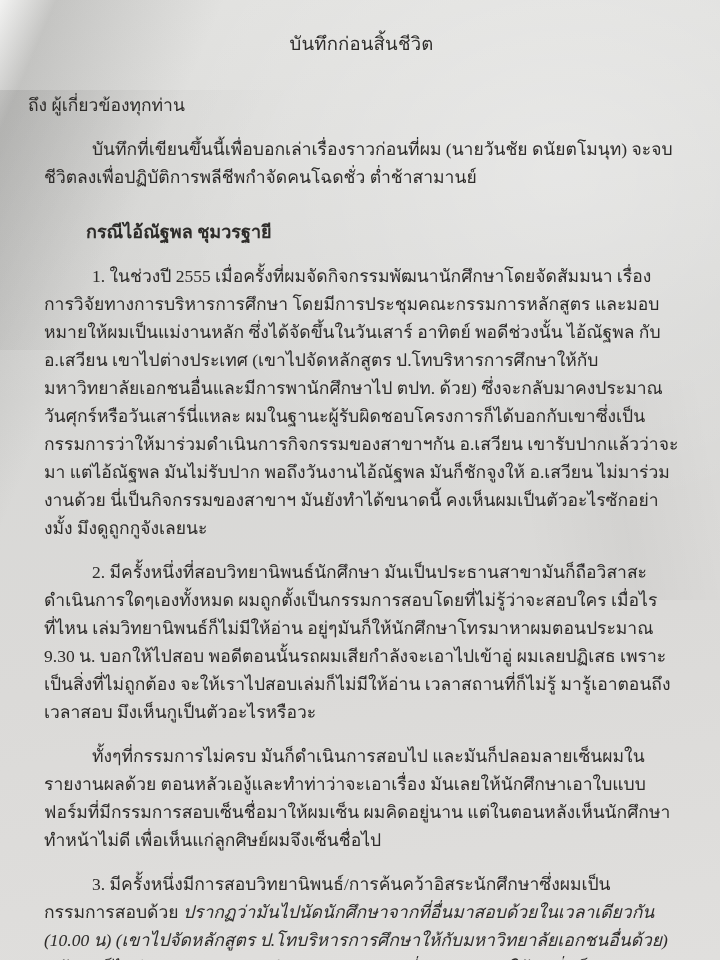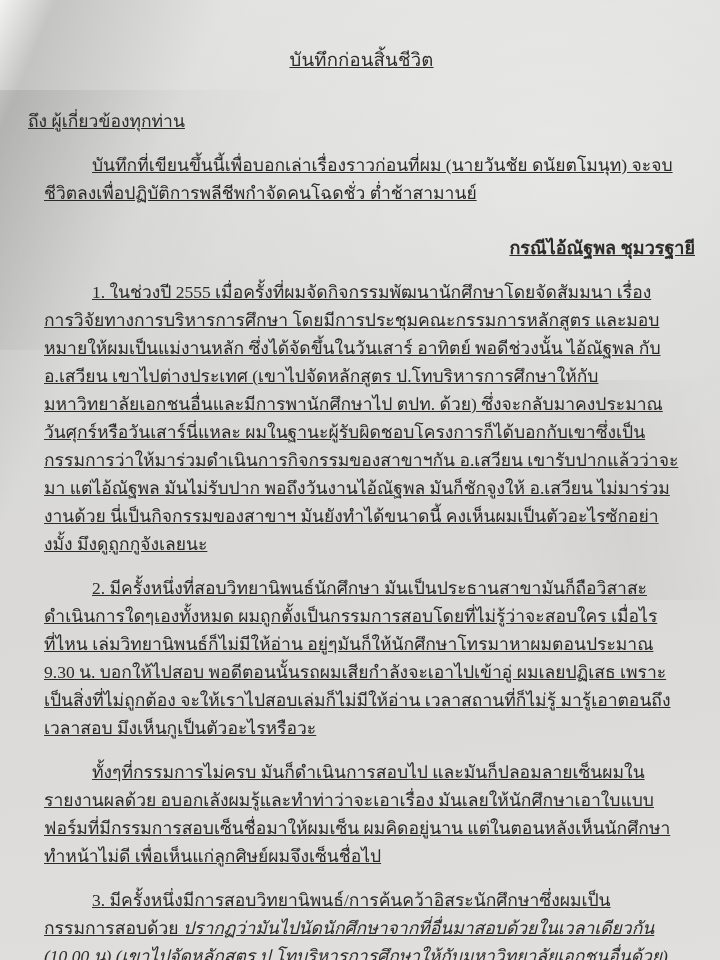--- a/index.html
+++ b/index.html
@@ -25,41 +25,39 @@
     background:linear-gradient(115deg, rgba(0,0,0,0.10) 0%, rgba(0,0,0,0.03) 35%, rgba(0,0,0,0) 62%);
     pointer-events:none;
   }
   .crease2{
     position:absolute;right:-60px;top:380px;width:360px;height:220px;
     background:linear-gradient(80deg, rgba(0,0,0,0) 30%, rgba(0,0,0,0.035) 55%, rgba(0,0,0,0) 80%);
     pointer-events:none;
   }
   .sheet{
     position:absolute;inset:0;
-    padding:46px 25px 0 28px;
+    padding:30px 25px 0 28px;
     box-sizing:border-box;
     color:#2d2b29;
     font-size:17.5px;
     line-height:28px;
     text-align:left;
-    text-decoration:underline;
   }
   .title{
     text-align:center;
     font-size:18.5px;
     letter-spacing:0.2px;
     margin:0;
   }
   .salutation{margin:33px 0 0 0;}
   .intro{margin:26px 0 0 0;text-indent:48px;}
   .heading{
     margin:27px 0 8px 58px;
     font-weight:bold;
     font-size:18px;
-    text-align:right;
   }
   p.body{margin:16px;text-indent:48px;}
   .italic{font-style:italic;}
 </style>
 </head>
 <body>
 
 <div class="photo">
   <div class="crease"></div>
   <div class="crease2"></div>
@@ -72,18 +70,18 @@
 
     <p class="body intro">บันทึกที่เขียนขึ้นนี้เพื่อบอกเล่าเรื่องราวก่อนที่ผม (นายวันชัย ดนัยตโมนุท) จะจบชีวิตลงเพื่อปฏิบัติการพลีชีพกำจัดคนโฉดชั่ว ต่ำช้าสามานย์</p>
 
     <p class="heading">กรณีไอ้ณัฐพล ชุมวรฐายี</p>
 
 
     <p class="body">1. ในช่วงปี 2555 เมื่อครั้งที่ผมจัดกิจกรรมพัฒนานักศึกษาโดยจัดสัมมนา เรื่อง การวิจัยทางการบริหารการศึกษา โดยมีการประชุมคณะกรรมการหลักสูตร และมอบหมายให้ผมเป็นแม่งานหลัก ซึ่งได้จัดขึ้นในวันเสาร์ อาทิตย์ พอดีช่วงนั้น ไอ้ณัฐพล กับ อ.เสวียน เขาไปต่างประเทศ (เขาไปจัดหลักสูตร ป.โทบริหารการศึกษาให้กับมหาวิทยาลัยเอกชนอื่นและมีการพานักศึกษาไป ตปท. ด้วย) ซึ่งจะกลับมาคงประมาณวันศุกร์หรือวันเสาร์นี่แหละ ผมในฐานะผู้รับผิดชอบโครงการก็ได้บอกกับเขาซึ่งเป็นกรรมการว่าให้มาร่วมดำเนินการกิจกรรมของสาขาฯกัน อ.เสวียน เขารับปากแล้วว่าจะมา แต่ไอ้ณัฐพล มันไม่รับปาก พอถึงวันงานไอ้ณัฐพล มันก็ชักจูงให้ อ.เสวียน ไม่มาร่วมงานด้วย นี่เป็นกิจกรรมของสาขาฯ มันยังทำได้ขนาดนี้ คงเห็นผมเป็นตัวอะไรซักอย่างมั้ง มึงดูถูกกูจังเลยนะ</p>
 
     <p class="body">2. มีครั้งหนึ่งที่สอบวิทยานิพนธ์นักศึกษา มันเป็นประธานสาขามันก็ถือวิสาสะดำเนินการใดๆเองทั้งหมด ผมถูกตั้งเป็นกรรมการสอบโดยที่ไม่รู้ว่าจะสอบใคร เมื่อไร ที่ไหน เล่มวิทยานิพนธ์ก็ไม่มีให้อ่าน อยู่ๆมันก็ให้นักศึกษาโทรมาหาผมตอนประมาณ 9.30 น. บอกให้ไปสอบ พอดีตอนนั้นรถผมเสียกำลังจะเอาไปเข้าอู่ ผมเลยปฏิเสธ เพราะเป็นสิ่งที่ไม่ถูกต้อง จะให้เราไปสอบเล่มก็ไม่มีให้อ่าน เวลาสถานที่ก็ไม่รู้ มารู้เอาตอนถึงเวลาสอบ มึงเห็นกูเป็นตัวอะไรหรือวะ</p>
 
-    <p class="body">ทั้งๆที่กรรมการไม่ครบ มันก็ดำเนินการสอบไป และมันก็ปลอมลายเซ็นผมในรายงานผลด้วย อบอกเลังผมรู้และทำท่าว่าจะเอาเรื่อง มันเลยให้นักศึกษาเอาใบแบบฟอร์มที่มีกรรมการสอบเซ็นชื่อมาให้ผมเซ็น ผมคิดอยู่นาน แต่ในตอนหลังเห็นนักศึกษาทำหน้าไม่ดี เพื่อเห็นแก่ลูกศิษย์ผมจึงเซ็นชื่อไป</p>
+    <p class="body">ทั้งๆที่กรรมการไม่ครบ มันก็ดำเนินการสอบไป และมันก็ปลอมลายเซ็นผมในรายงานผลด้วย ตอนหลัวเองู้และทำท่าว่าจะเอาเรื่อง มันเลยให้นักศึกษาเอาใบแบบฟอร์มที่มีกรรมการสอบเซ็นชื่อมาให้ผมเซ็น ผมคิดอยู่นาน แต่ในตอนหลังเห็นนักศึกษาทำหน้าไม่ดี เพื่อเห็นแก่ลูกศิษย์ผมจึงเซ็นชื่อไป</p>
 
     <p class="body"><span>3. มีครั้งหนึ่งมีการสอบวิทยานิพนธ์/การค้นคว้าอิสระนักศึกษาซึ่งผมเป็นกรรมการสอบด้วย </span><span class="italic">ปรากฏว่ามันไปนัดนักศึกษาจากที่อื่นมาสอบด้วยในเวลาเดียวกัน (10.00 น) (เขาไปจัดหลักสูตร ป.โทบริหารการศึกษาให้กับมหาวิทยาลัยเอกชนอื่นด้วย) แล้วมันก็ไปดำเนินการสอบนักศึกษาจากภายนอกที่นัดมา ปล่อยให้ผมซึ่งเป็นกรรมการสอบนักศึกษาของ มรภ.พระนคร นั่งรอจนมันสอบ นศ. จากที่อื่นเสร็จ แล้วจึงมาสอบนักศึกษาในมหาวิทยาลัยตัวเอง</span></p>
 
   </div>
 </div>
 
 </body></html>

